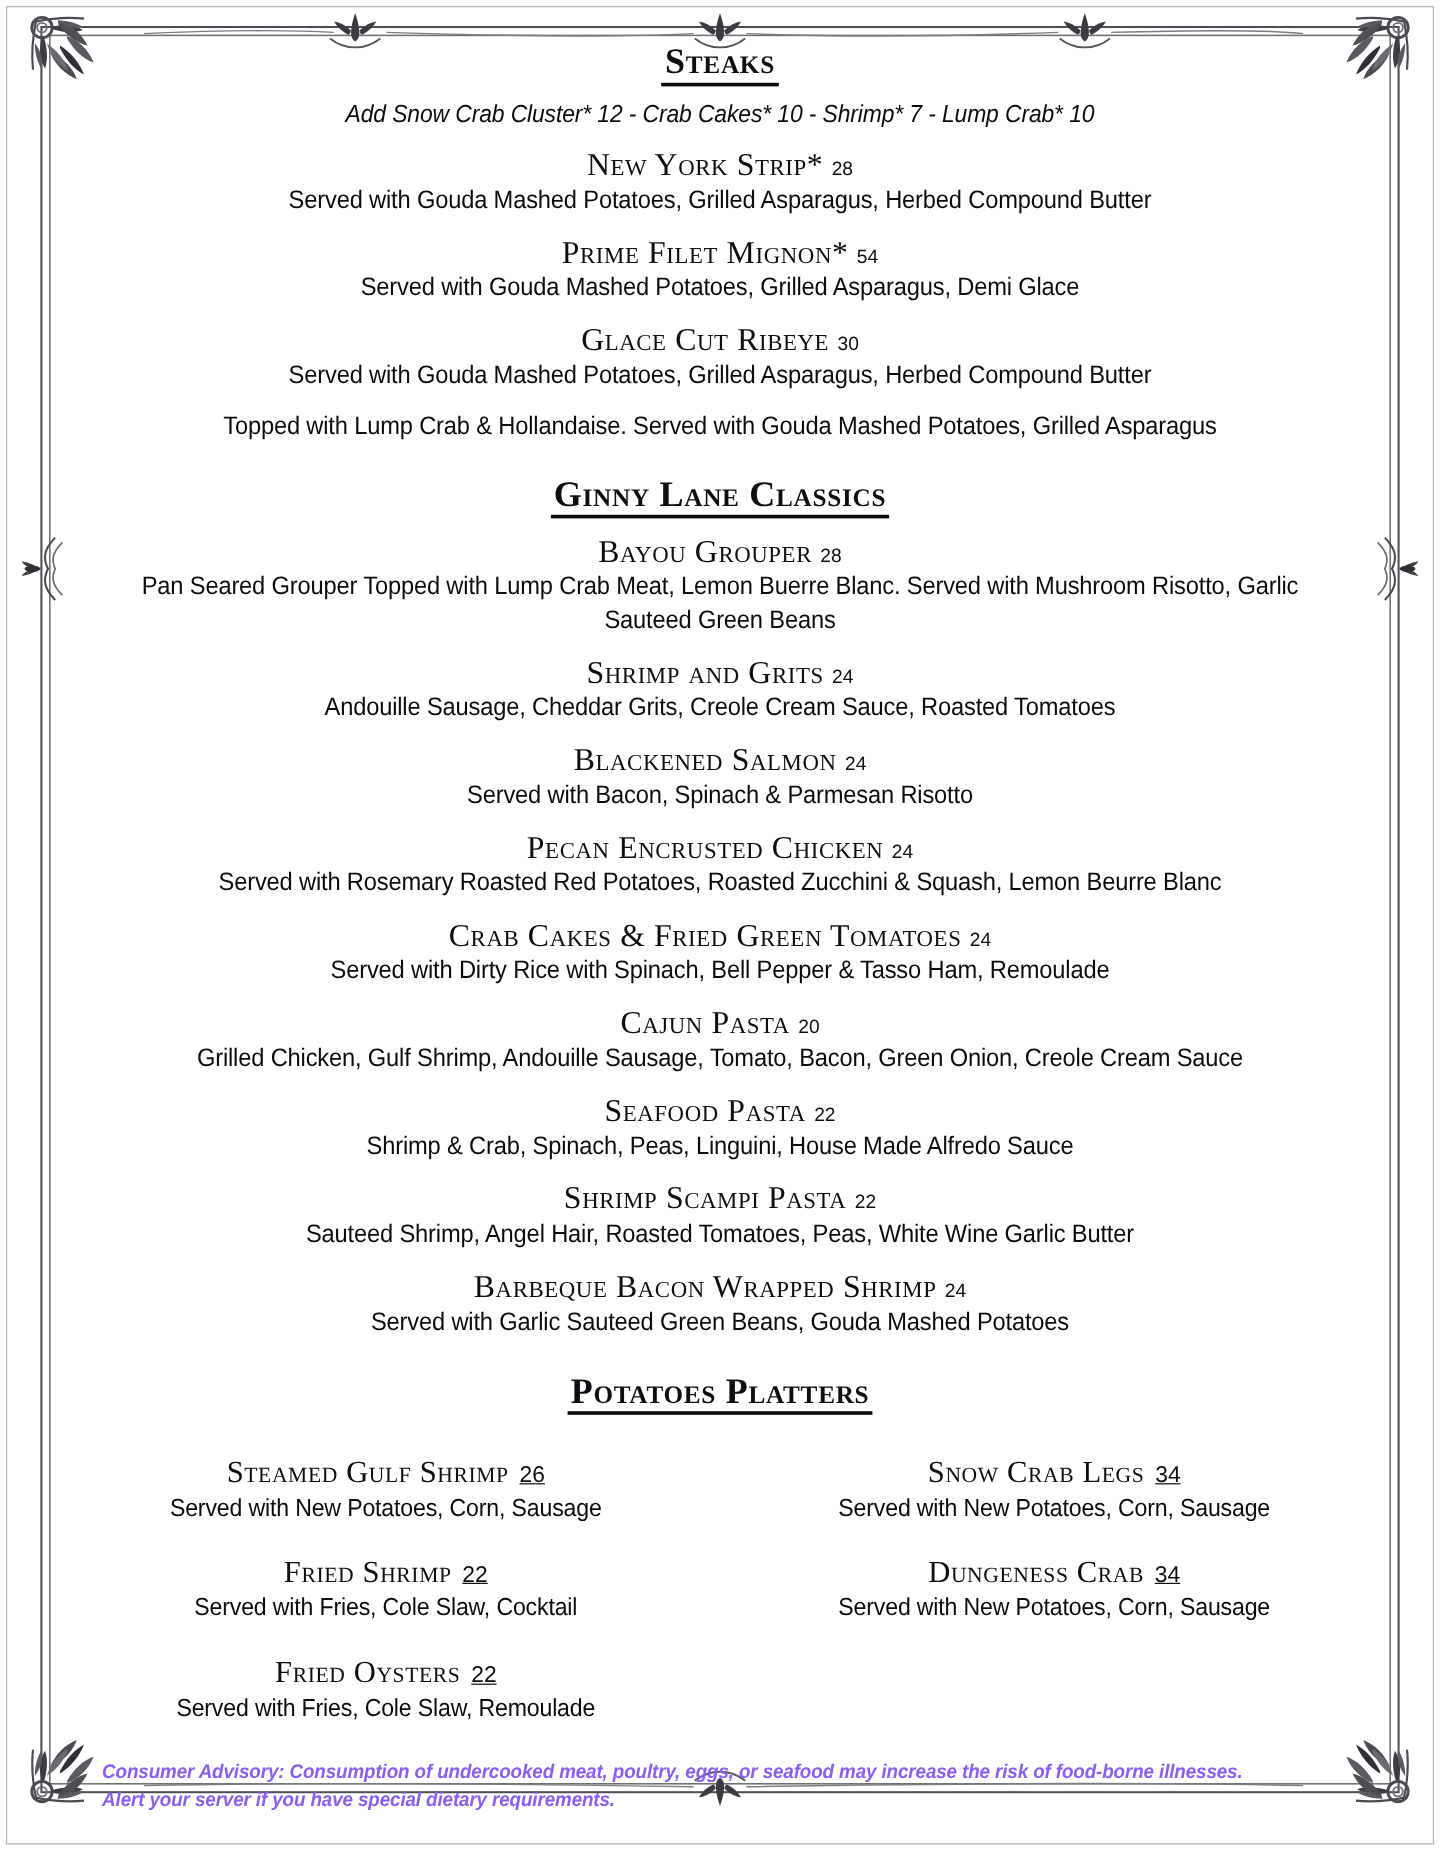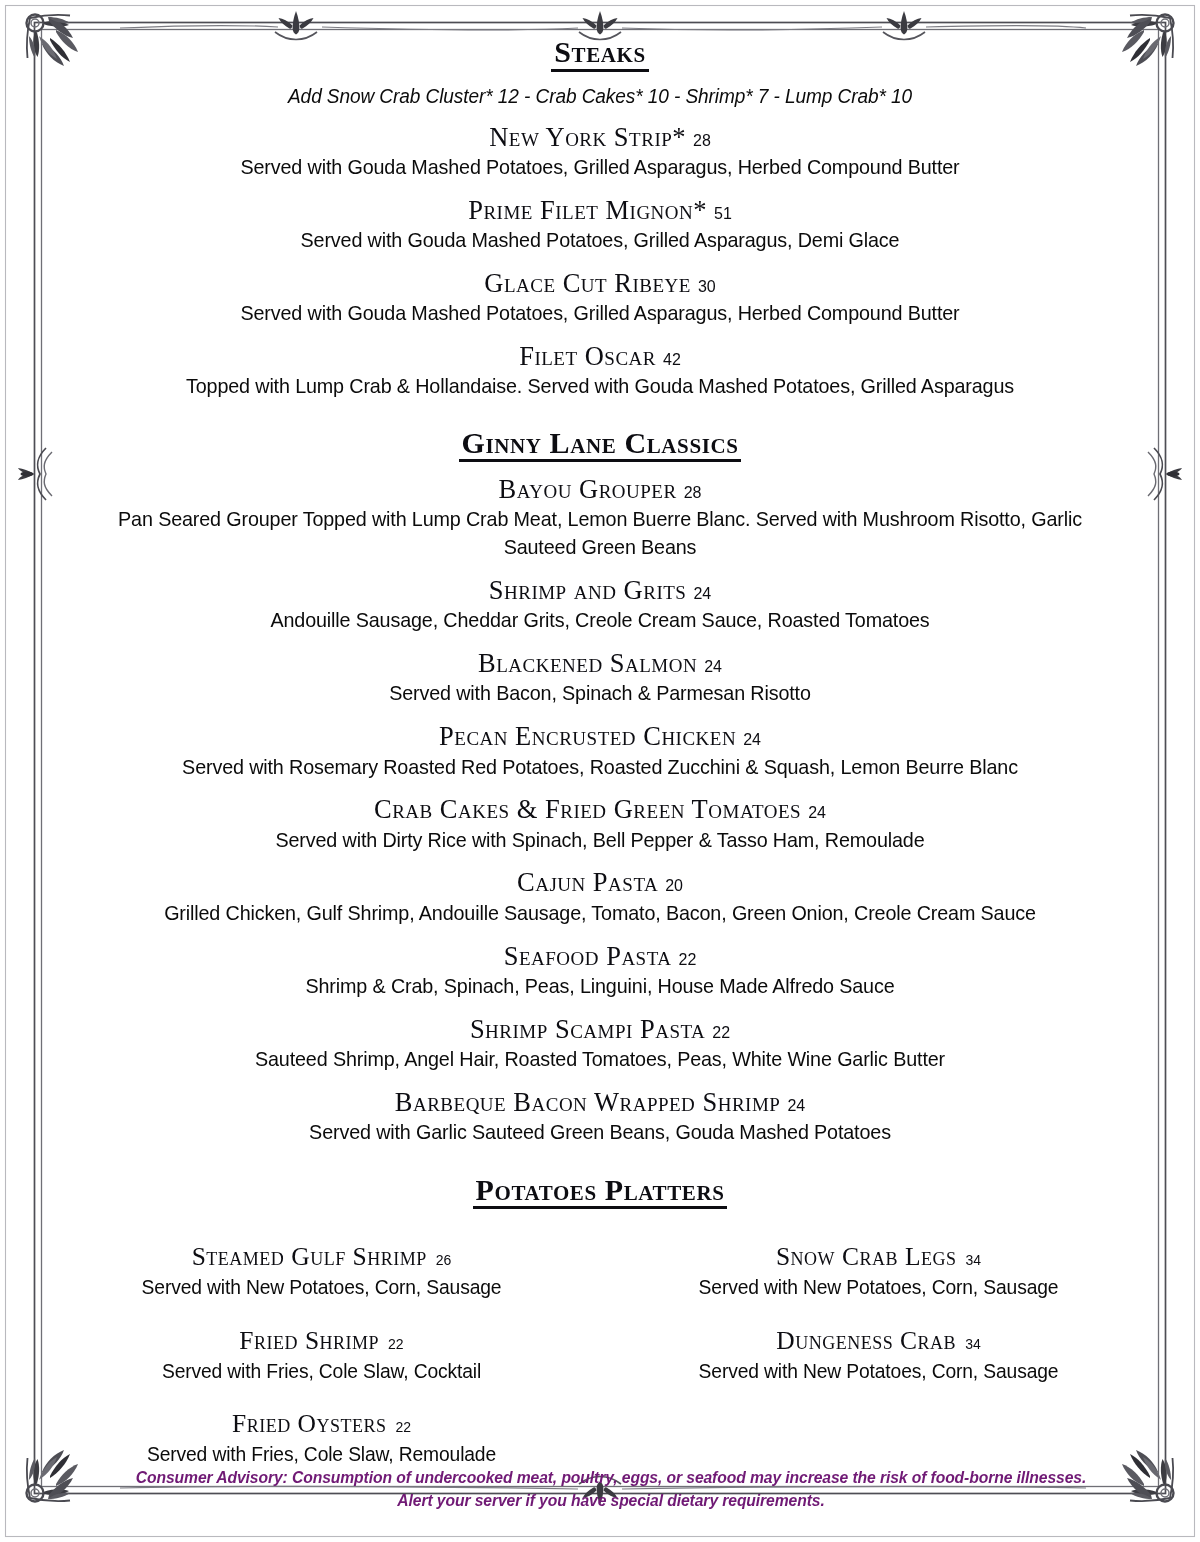--- a/index.html
+++ b/index.html
@@ -102,36 +102,35 @@
   .platters-grid {
     display: grid;
     grid-template-columns: 1fr 1fr;
     column-gap: 30px;
     row-gap: 0px;
     margin-top: 8px;
   }
   .platters-grid .menu-item { margin-top: 26px; }
   .platters-grid .item-desc { font-size: 20.5px; margin-top: 2px; }
   .platters-grid .item-name { font-size: 25.5px; }
-  .platters-grid .item-price { font-size: 14px; margin-left: 9px; }
+  .platters-grid .item-price { font-size: 19px; margin-left: 9px; text-decoration: underline; }
 
   
   .advisory {
     position: absolute;
-    left: 69px;
+    left: 58px;
     top: 1466px;
     width: 1084px;
-    text-align: center;
     font-family: "Liberation Sans Narrow", "Liberation Sans", sans-serif;
     font-style: italic;
     font-weight: bold;
     font-size: 16.5px;
     line-height: 1.38;
     letter-spacing: -0.1px;
-    color: #701a75;
+    color: #8b5cf6;
   }
   .advisory div { transform: scaleX(0.95); }
 </style>
 </head>
 <body>
 
 <div class="page-frame">
   <svg class="frame-svg" width="1200" height="1542" viewBox="0 0 1200 1542" xmlns="http://www.w3.org/2000/svg" aria-hidden="true">
     <defs>
 
@@ -213,31 +212,30 @@
       <span class="heading-inner">Steaks</span>
     </h2>
     <div class="addons-line">Add Snow Crab Cluster* 12 - Crab Cakes* 10 - Shrimp* 7 - Lump Crab* 10</div>
 
     <div class="menu-item">
       <div class="item-name"><span>New York Strip*</span><span class="item-price">28</span></div>
       <div class="item-desc">Served with Gouda Mashed Potatoes, Grilled Asparagus, Herbed Compound Butter</div>
     </div>
 
     <div class="menu-item">
-      <div class="item-name"><span>Prime Filet Mignon*</span><span class="item-price">51</span></div>
+      <div class="item-name"><span>Prime Filet Mignon*</span><span class="item-price">54</span></div>
       <div class="item-desc">Served with Gouda Mashed Potatoes, Grilled Asparagus, Demi Glace</div>
     </div>
 
     <div class="menu-item">
       <div class="item-name"><span>Glace Cut Ribeye</span><span class="item-price">30</span></div>
       <div class="item-desc">Served with Gouda Mashed Potatoes, Grilled Asparagus, Herbed Compound Butter</div>
     </div>
 
     <div class="menu-item">
-      <div class="item-name"><span>Filet Oscar</span><span class="item-price">42</span></div>
       <div class="item-desc">Topped with Lump Crab &amp; Hollandaise.  Served with Gouda Mashed Potatoes, Grilled Asparagus</div>
     </div>
   </section>
 
   <section class="section-block" id="section-classics">
     <h2 class="section-heading">
       <span class="heading-inner">Ginny Lane Classics</span>
     </h2>
 
     <div class="menu-item">

